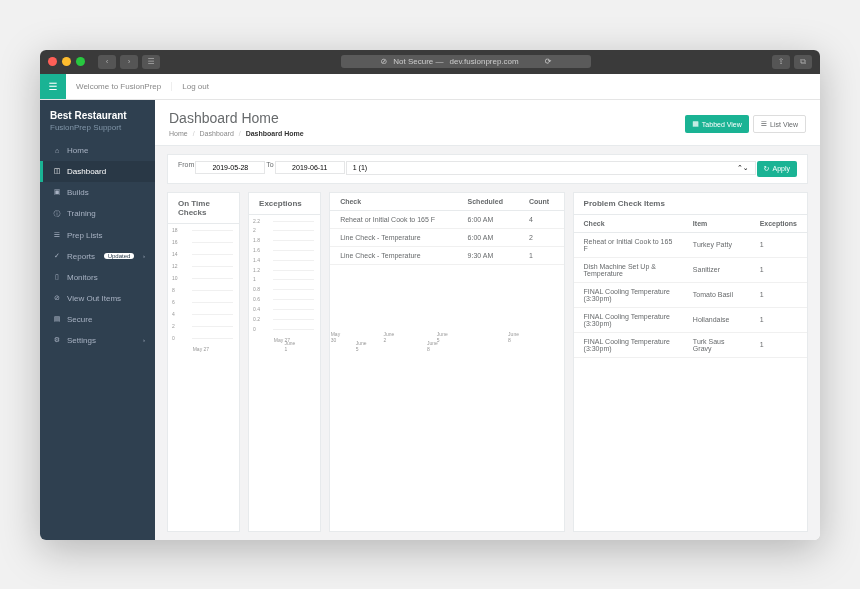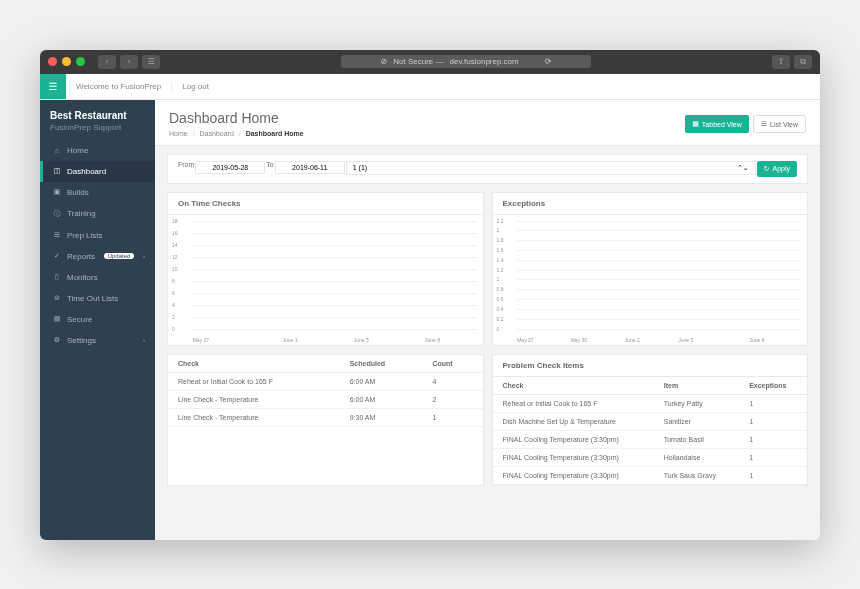--- a/index.html
+++ b/index.html
@@ -37,21 +37,21 @@
 .breadcrumb .cur{ color:#333; font-weight:600;}
 .viewbtns { display:flex; gap:4px; margin-top:2px;}
 .btn { font-size:7px; padding:4px 7px; border-radius:2px; display:flex; align-items:center; gap:3px; cursor:pointer; border:none;}
 .btn-g { background:#1ab394; color:#fff;}
 .btn-w { background:#fff; color:#676a6c; border:1px solid #ddd;}
 .filters { background:#fff; margin:8px 12px 0; padding:6px 10px; display:flex; align-items:flex-start; gap:1px; font-size:7px; border:1px solid #e7eaec;}
 .filters label{color:#676a6c;}
 .datein { border:1px solid #e5e6e7; padding:2px 8px; font-size:7px; width:70px; text-align:center;}
 .selwrap { flex:1; }
 .sel { width:100%; border:1px solid #e5e6e7; padding:2px 6px; font-size:7px; background:#fff; display:flex; justify-content:space-between;}
-.content { flex:1; padding:8px 12px; display:flex; flex-direction:column; gap:8px; overflow:hidden;}
+.content { flex:1; padding:8px 12px; display:flex; flex-direction:row; gap:8px; overflow:hidden;}
 .row { display:flex; gap:8px;}
 .panel { background:#fff; border:1px solid #e7eaec; flex:1; }
 .panel-h { padding:6px 10px; font-size:8px; font-weight:600; color:#676a6c; border-bottom:1px solid #e7eaec;}
 .chart { padding:6px 10px 4px; position:relative; height:130px;}
 .chart-area { position:absolute; left:24px; right:6px; top:6px; bottom:16px; }
 .ygrid { position:absolute; left:0; right:0; border-top:1px solid #f0f0f0;}
 .ylab { position:absolute; left:4px; font-size:5px; color:#999; transform:translateY(-50%);}
 .xlab { position:absolute; bottom:2px; font-size:5px; color:#999; transform:translateX(-50%);}
 .bars { position:absolute; inset:0; display:flex; align-items:flex-end; gap:2px; padding:0 2px;}
 .barcol { flex:1; display:flex; flex-direction:column-reverse; align-items:stretch;}
@@ -126,21 +126,21 @@
             <span>Reports</span>
             <span class="badge">Updated</span>
             <span class="chev">›</span>
           </div>
           <div class="sb-item">
             <span class="sb-icon">▯</span>
             <span>Monitors</span>
           </div>
           <div class="sb-item">
             <span class="sb-icon">⊘</span>
-            <span>Time Out Lists</span>
+            <span>View Out Items</span>
           </div>
           <div class="sb-item">
             <span class="sb-icon">▤</span>
             <span>Secure</span>
           </div>
           <div class="sb-item">
             <span class="sb-icon">⚙</span>
             <span>Settings</span>
             <span class="chev">›</span>
           </div>

